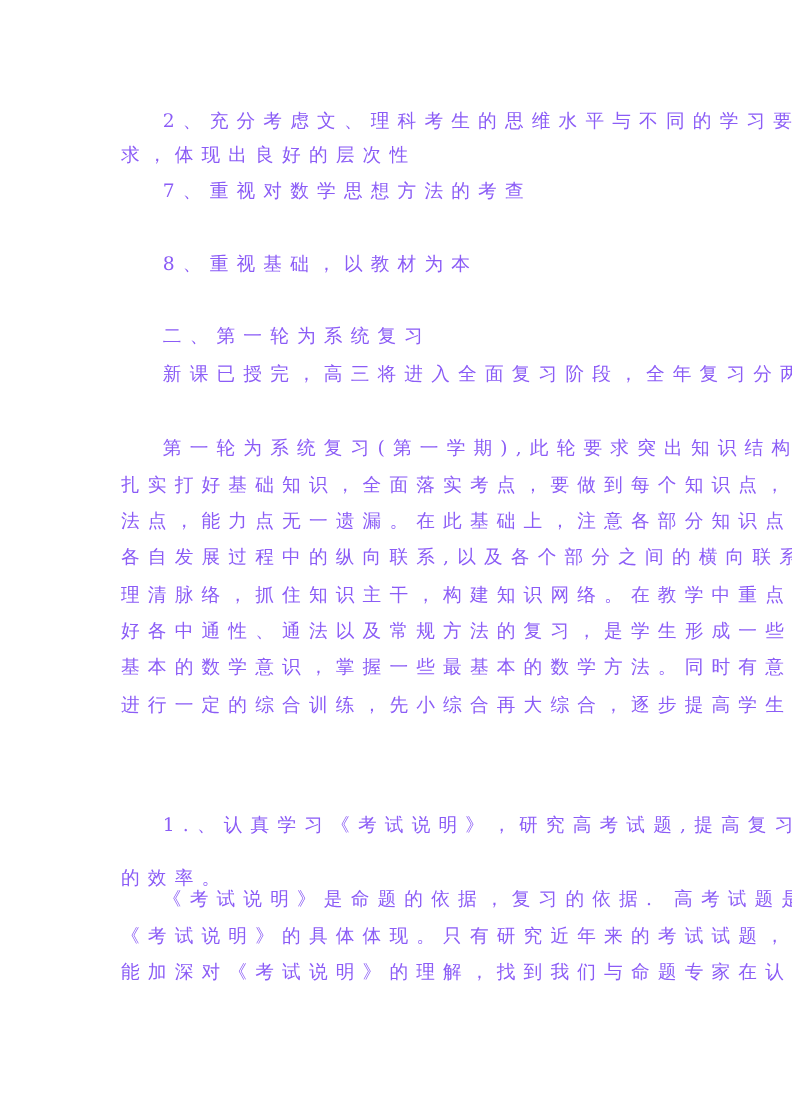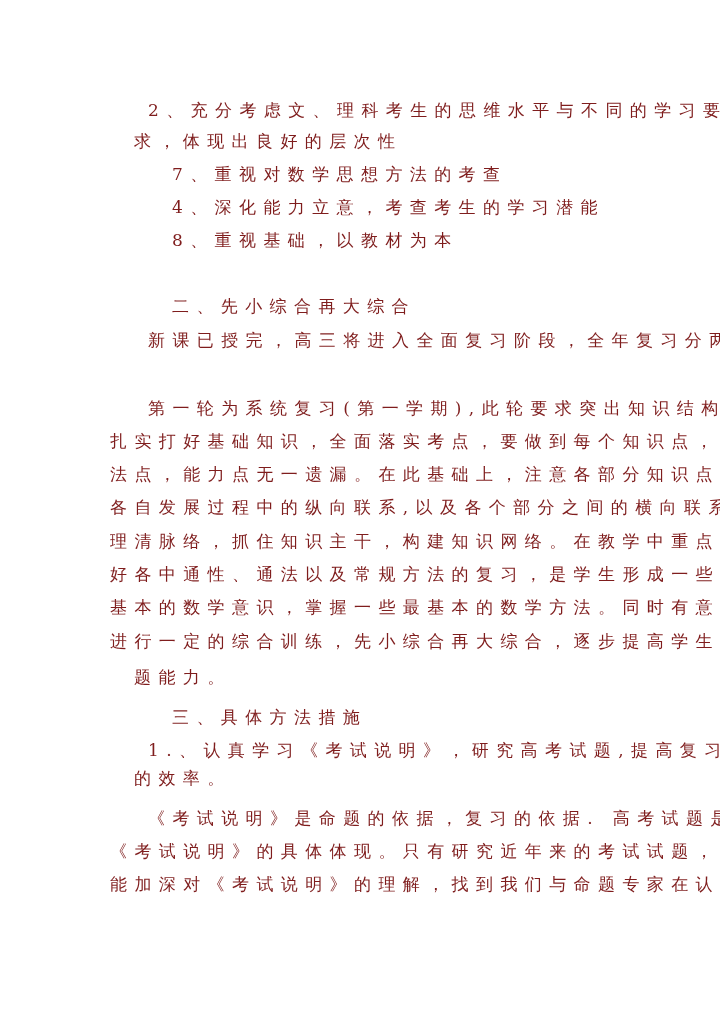--- a/index.html
+++ b/index.html
@@ -6,48 +6,45 @@
     body { width: 720px; height: 1017px; position: relative; overflow: hidden; }
     .page { position: absolute; left: 0; top: 0; width: 720px; height: 1017px; background: #ffffff; }
     .line {
       position: absolute;
       left: 110px;
       width: 500px;
       height: 26px;
       line-height: 26px;
       font-family: "DejaVu Serif", "Liberation Serif", serif;
       font-size: 17px;
-      color: #7f1d1d;
+      color: #8b5cf6;
       white-space: nowrap;
       letter-spacing: 7.4px;
       text-align: justify;
       text-align-last: justify;
     }
     .line.indent { left: 148px; width: 462px; }
-    .line.short { text-align-last: left; margin-left: 24px; }
+    .line.short { text-align-last: left; }
   </style>
 </head>
 <body>
 
 <div class="page">
   <div class="line indent" style="top:97px">2、充分考虑文、理科考生的思维水平与不同的学习要</div>
   <div class="line short" style="top:128px">求，体现出良好的层次性</div>
   <div class="line indent short" style="top:161px">7、重视对数学思想方法的考查</div>
-  <div class="line indent short" style="top:194px">4、深化能力立意，考查考生的学习潜能</div>
   <div class="line indent short" style="top:227px">8、重视基础，以教材为本</div>
-  <div class="line indent short" style="top:293px">二、先小综合再大综合</div>
+  <div class="line indent short" style="top:293px">二、第一轮为系统复习</div>
   <div class="line indent" style="top:327px">新课已授完，高三将进入全面复习阶段，全年复习分两</div>
   <div class="line indent" style="top:395px">第一轮为系统复习(第一学期),此轮要求突出知识结构，</div>
   <div class="line" style="top:428px">扎实打好基础知识，全面落实考点，要做到每个知识点，方</div>
   <div class="line" style="top:461px">法点，能力点无一遗漏。在此基础上，注意各部分知识点在</div>
   <div class="line" style="top:494px">各自发展过程中的纵向联系,以及各个部分之间的横向联系，</div>
   <div class="line" style="top:528px">理清脉络，抓住知识主干，构建知识网络。在教学中重点抓</div>
   <div class="line" style="top:561px">好各中通性、通法以及常规方法的复习，是学生形成一些最</div>
   <div class="line" style="top:594px">基本的数学意识，掌握一些最基本的数学方法。同时有意识</div>
   <div class="line" style="top:628px">进行一定的综合训练，先小综合再大综合，逐步提高学生解</div>
-  <div class="line short" style="top:664px">题能力。</div>
-  <div class="line indent short" style="top:704px">三、具体方法措施</div>
   <div class="line indent" style="top:737px">1.、认真学习《考试说明》，研究高考试题,提高复习课</div>
-  <div class="line short" style="top:765px">的效率。</div>
+  <div class="line short" style="top:786px">的效率。</div>
   <div class="line indent" style="top:805px">《考试说明》是命题的依据，复习的依据. 高考试题是</div>
   <div class="line" style="top:838px">《考试说明》的具体体现。只有研究近年来的考试试题，才</div>
   <div class="line" style="top:871px">能加深对《考试说明》的理解，找到我们与命题专家在认识</div>
 </div>
 
 </body></html>

